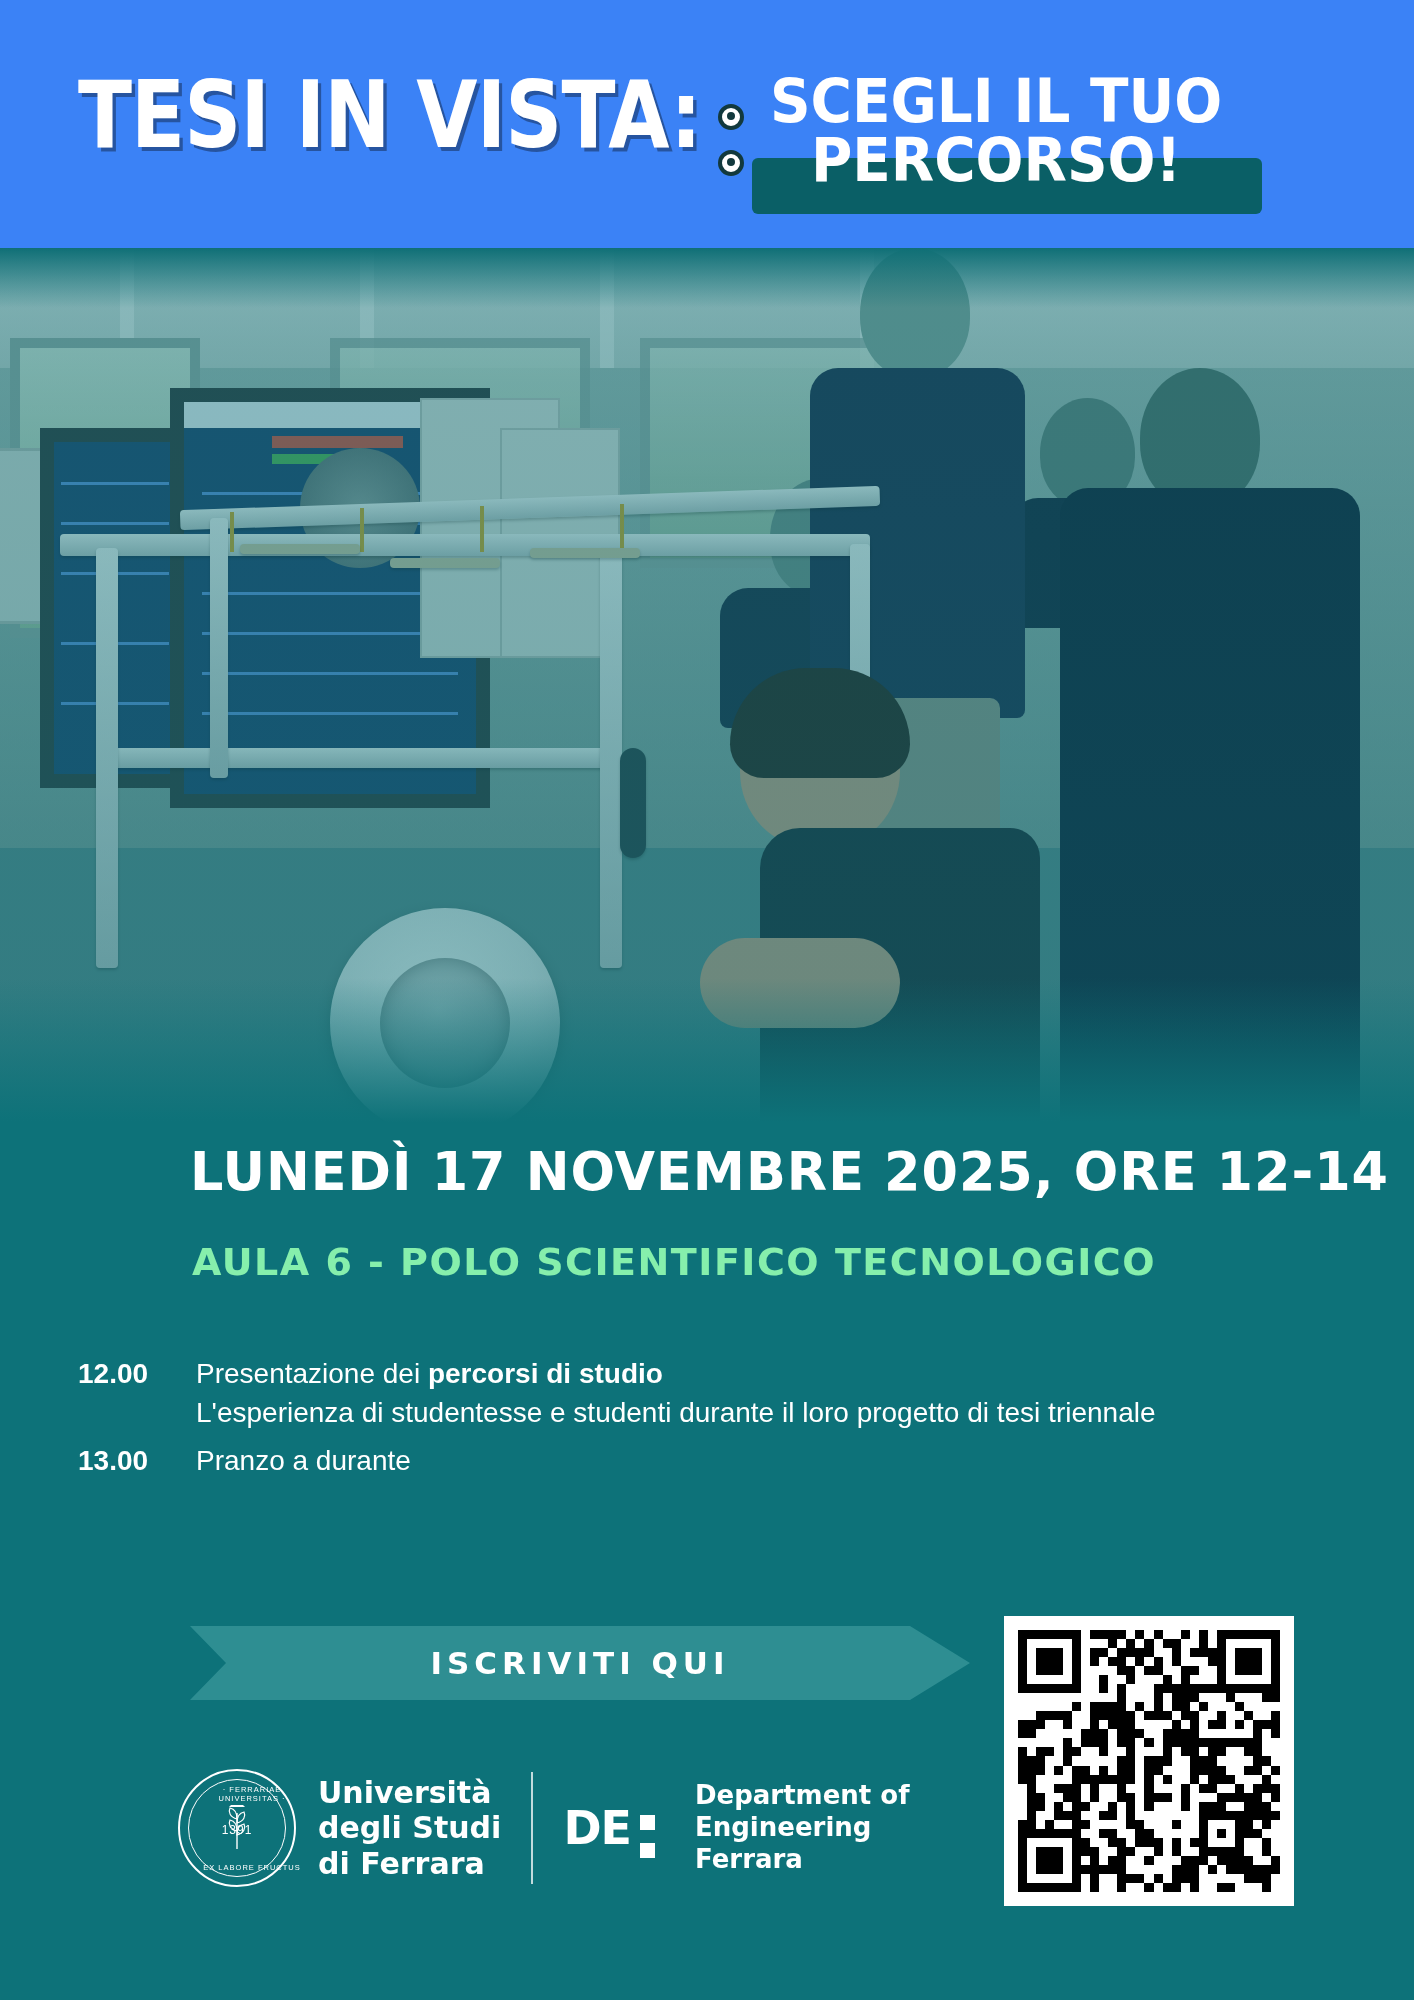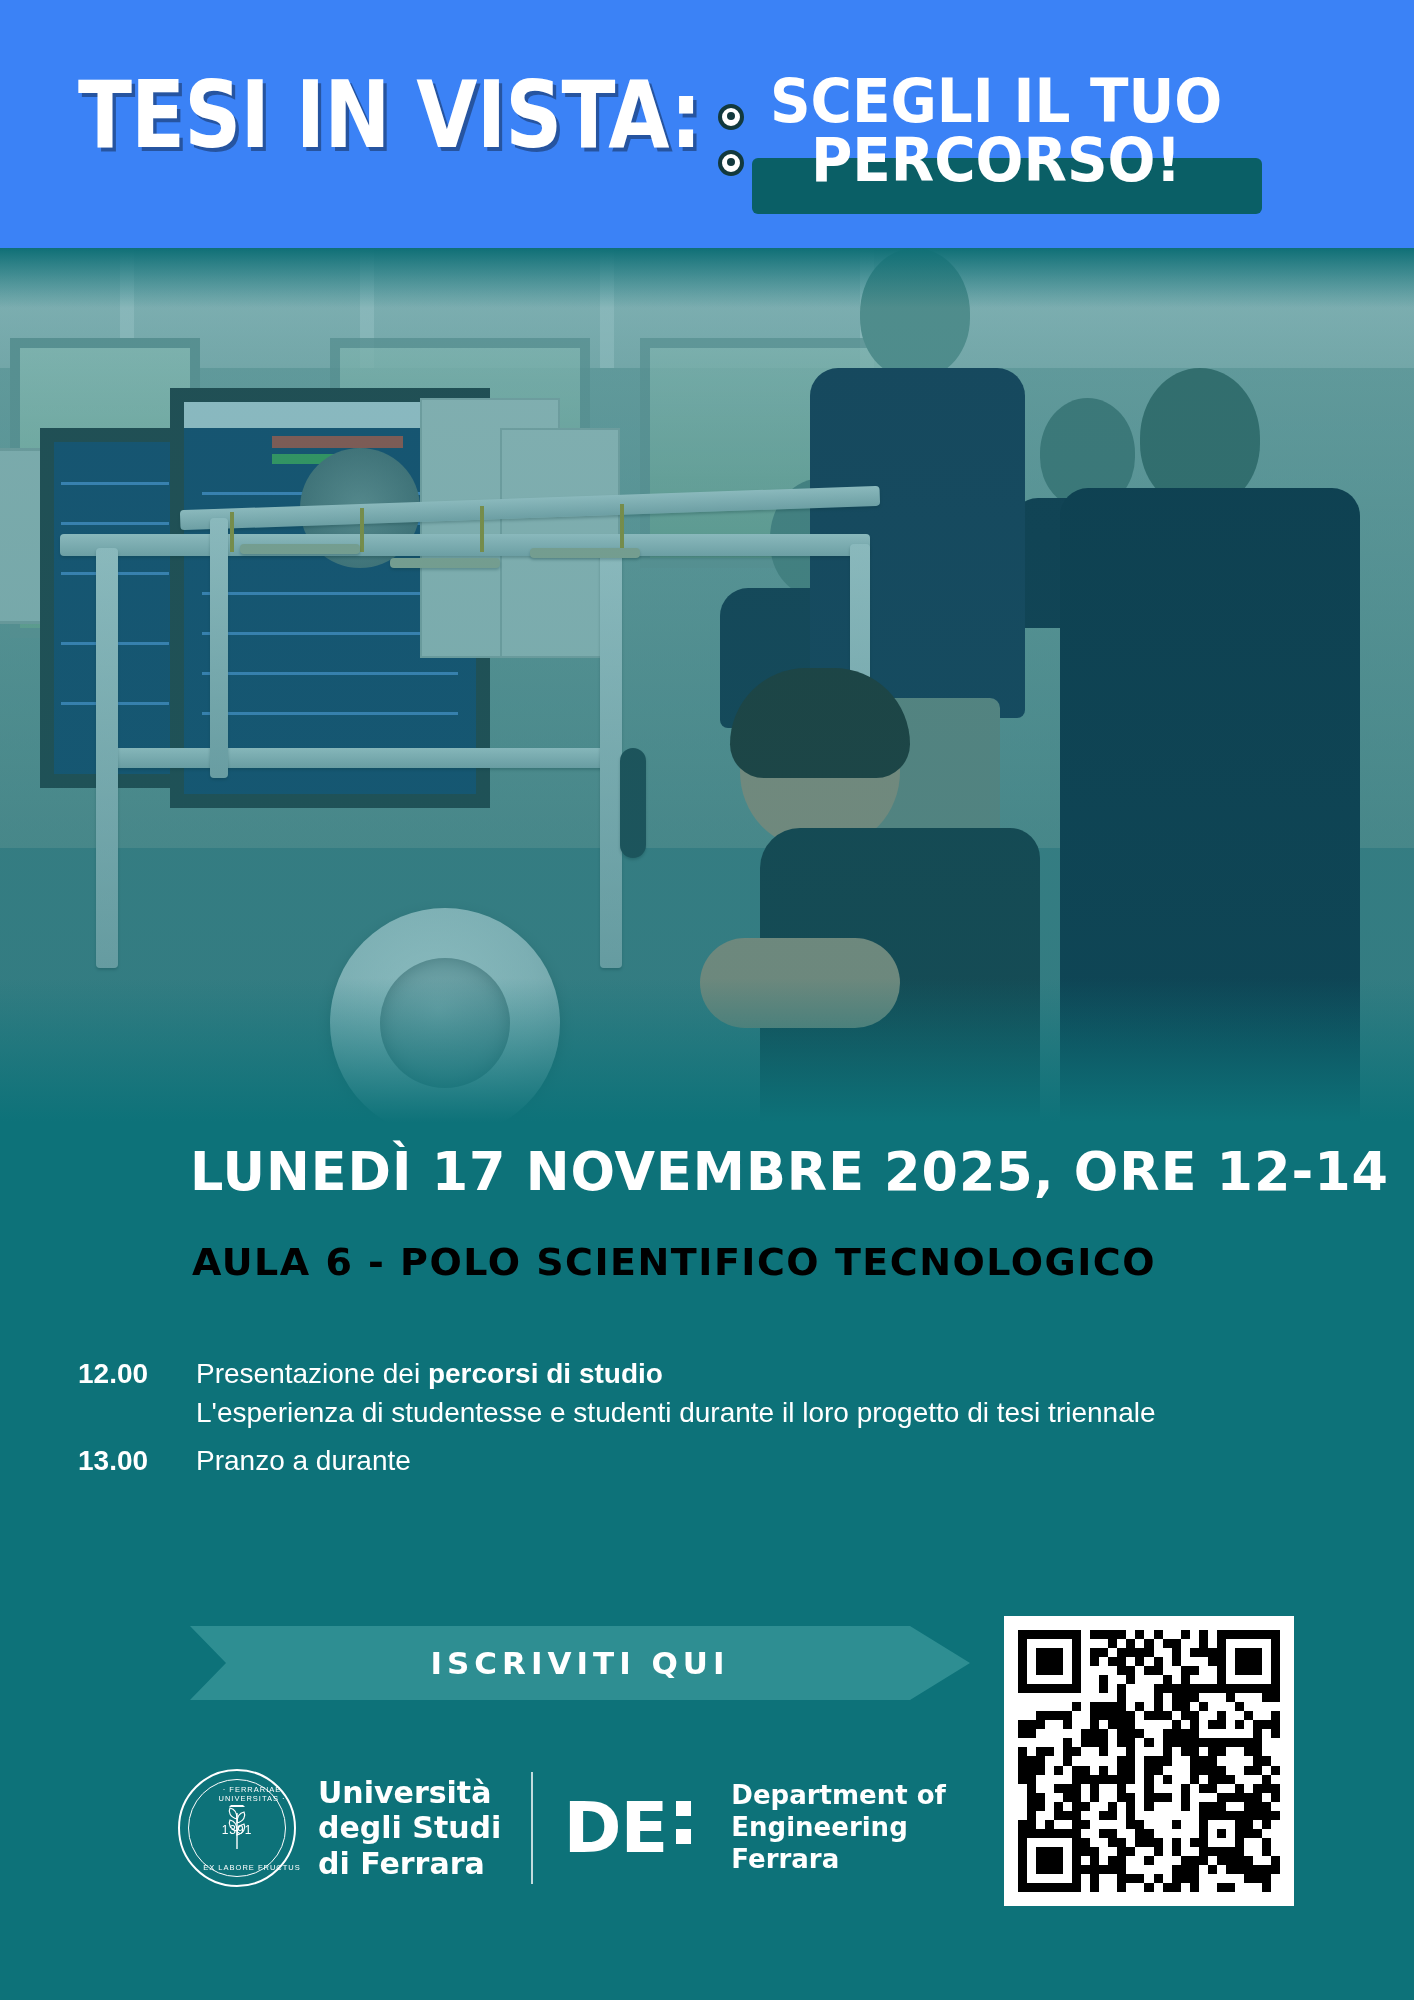--- a/index.html
+++ b/index.html
@@ -240,21 +240,21 @@
     transform-origin: left top;
     white-space: nowrap;
   }
   .subheadline {
     position: absolute;
     left: 192px;
     top: 1240px;
     font-family: "DejaVu Sans", sans-serif;
     font-weight: bold;
     font-size: 38px;
-    color: #000000;
+    color: #86efac;
     letter-spacing: 1.5px;
     white-space: nowrap;
   }
 
   .schedule {
     position: absolute;
     left: 78px;
     top: 1355px;
     width: 1200px;
     color: #ffffff;
@@ -371,21 +371,21 @@
   }
   .divider {
     width: 2px;
     height: 112px;
     background: rgba(255,255,255,0.75);
     margin: 0 30px;
   }
   .de-mark {
     font-family: "DejaVu Sans", sans-serif;
     font-weight: bold;
-    font-size: 70px;
+    font-size: 46px;
     color: #ffffff;
     letter-spacing: -1px;
     position: relative;
     padding-right: 26px;
   }
   .de-mark .dots i {
     position: absolute;
     right: 2px;
     width: 15px; height: 15px;
     background: #ffffff;

